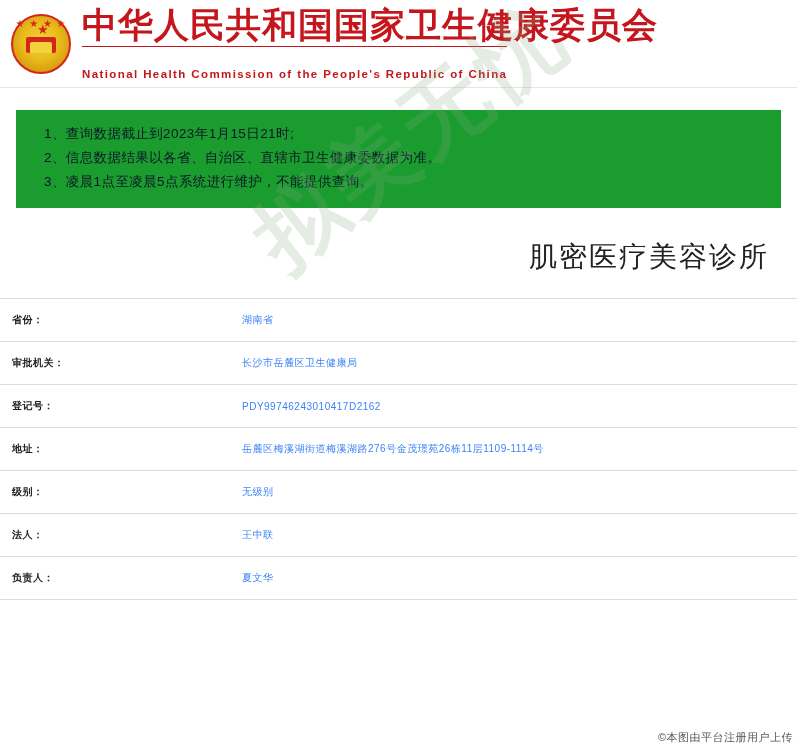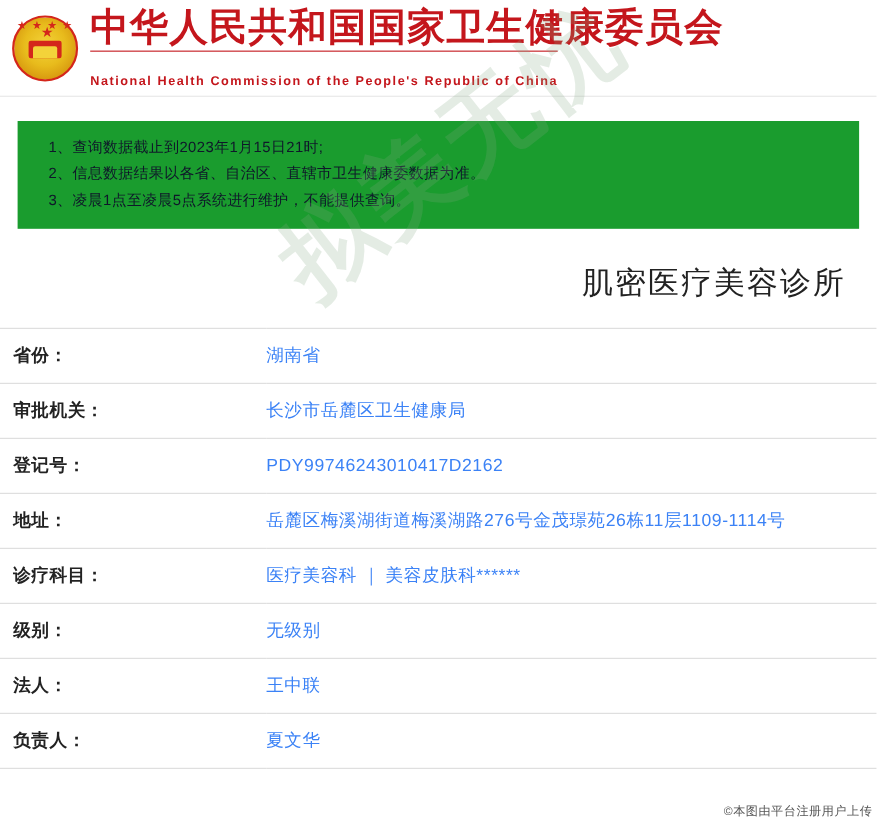--- a/index.html
+++ b/index.html
@@ -137,21 +137,21 @@
     z-index: 2;
   }
   .info-table tr {
     border-top: 1px solid #dcdcdc;
   }
   .info-table tr:last-child {
     border-bottom: 1px solid #dcdcdc;
   }
   .info-table td {
     padding: 14px 0;
-    font-size: 16px;
+    font-size: 10px;
     vertical-align: middle;
     background: transparent;
   }
   .info-table td.label {
     width: 230px;
     padding-left: 12px;
     font-weight: bold;
     color: #222;
     letter-spacing: 0.5px;
   }
@@ -225,24 +225,20 @@
     </tr>
     <tr>
       <td class="label">登记号：</td>
       <td class="value">PDY99746243010417D2162</td>
     </tr>
     <tr>
       <td class="label">地址：</td>
       <td class="value">岳麓区梅溪湖街道梅溪湖路276号金茂璟苑26栋11层1109-1114号</td>
     </tr>
     <tr>
-      <td class="label">诊疗科目：</td>
-      <td class="value">医疗美容科 ｜ 美容皮肤科******</td>
-    </tr>
-    <tr>
       <td class="label">级别：</td>
       <td class="value">无级别</td>
     </tr>
     <tr>
       <td class="label">法人：</td>
       <td class="value">王中联</td>
     </tr>
     <tr>
       <td class="label">负责人：</td>
       <td class="value">夏文华</td>

